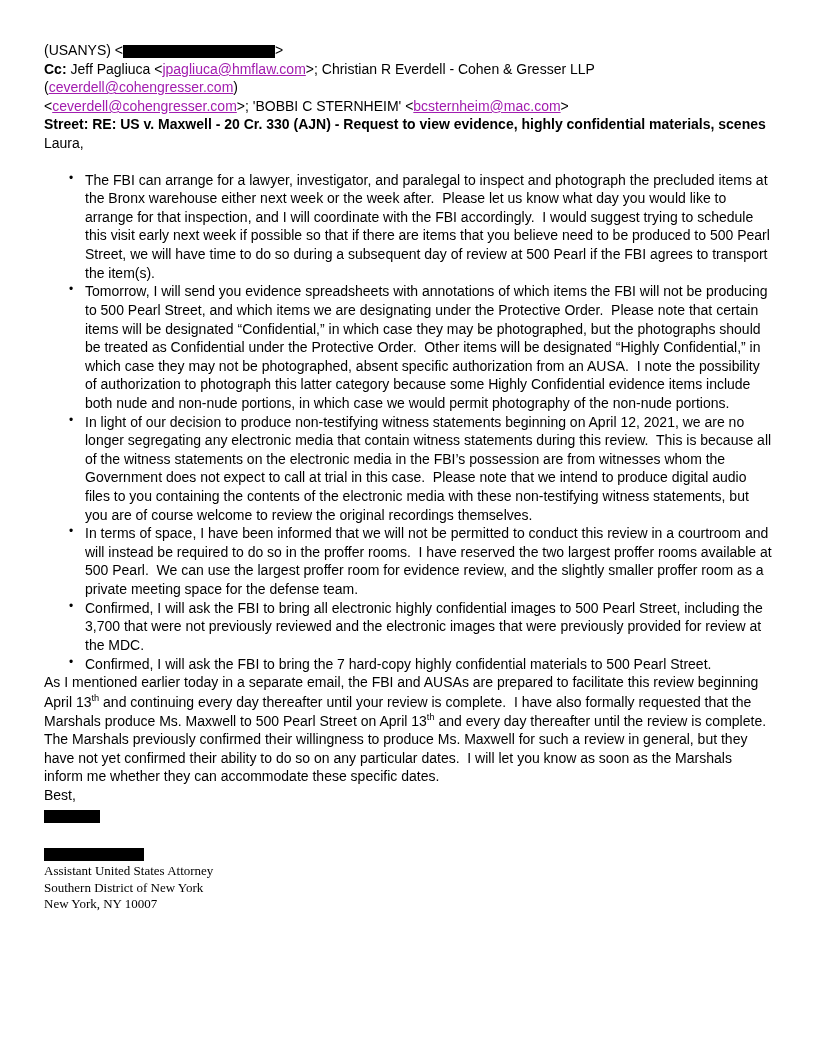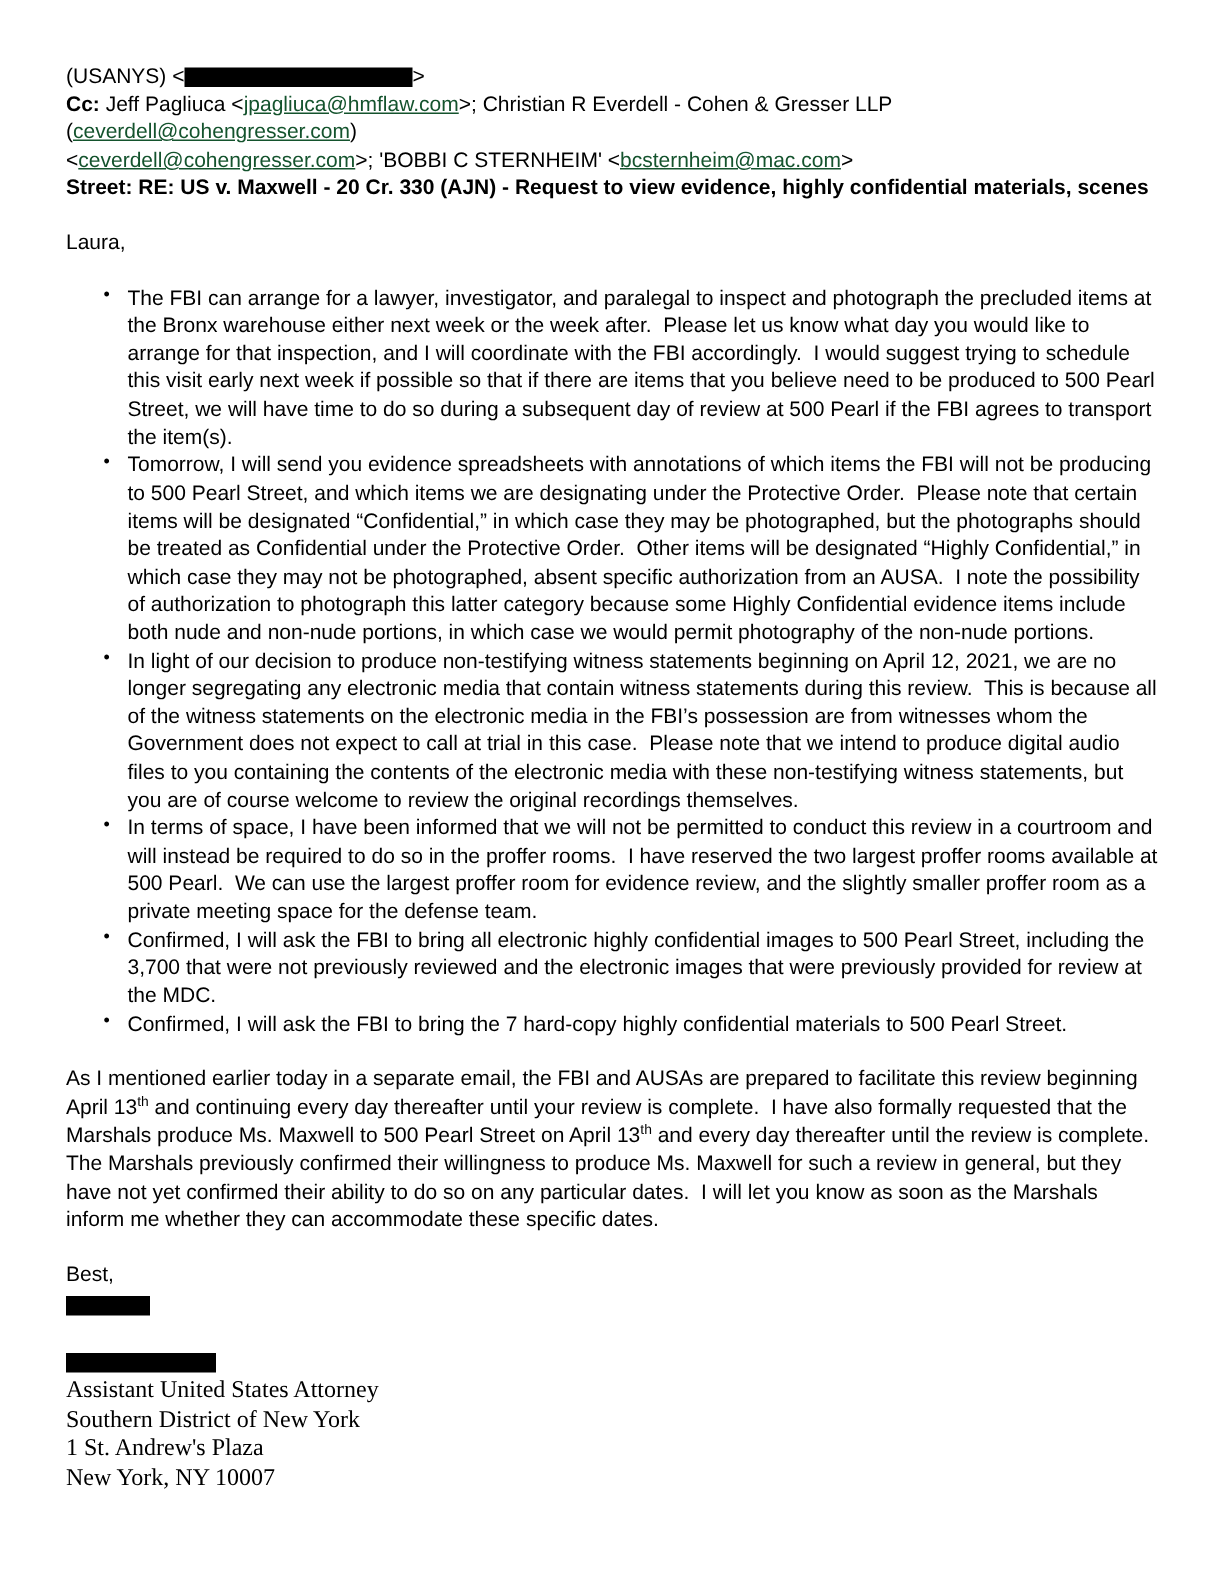--- a/index.html
+++ b/index.html
@@ -9,22 +9,22 @@
     height: 1056px;
     font-family: "Liberation Sans", sans-serif;
     font-size: 14px;
     color: #000000;
     overflow: hidden;
   }
   .page { padding: 41px 42px 0 44px; }
   .line, .para, li { line-height: 1.33; }
   .t { white-space: pre-wrap; }
   .bold { font-weight: bold; }
-  a.link { color: #14532d; text-decoration: underline; cursor: pointer; }
-  .para { margin-top: 18px; }
+  a.link { color: #a21caf; text-decoration: underline; cursor: pointer; }
+  .para { }
   ul.bullets { list-style: none; padding-left: 41px; margin-top: 18px; }
   ul.bullets li { position: relative; }
   ul.bullets li::before {
     content: "\2022";
     position: absolute;
     left: -16px;
     top: 0;
     font-size: 12px;
   }
   sup { font-size: 0.66em; vertical-align: super; }
@@ -34,21 +34,21 @@
     height: 13px;
     vertical-align: text-bottom;
   }
   .r-to    { width: 152px; }
   .r-best  { width: 56px; }
   .r-name  { width: 100px; }
   .redact-line { margin-top: 1px; }
   .signature {
     margin-top: 24px;
     font-family: "Liberation Serif", serif;
-    font-size: 16px;
+    font-size: 13px;
     line-height: 1.1;
   }
   .signature .sig-line { line-height: 1.1; padding: 1px 0; }
   .signature .redact { height: 13px; margin: 2px 0; display: block; }
 </style>
 </head>
 <body>
 
 <div class="page">
 
@@ -72,18 +72,17 @@
 
   <p class="para"><span class="t">As I mentioned earlier today in a separate email, the FBI and AUSAs are prepared to facilitate this review beginning April 13</span><sup>th</sup><span class="t"> and continuing every day thereafter until your review is complete.  I have also formally requested that the Marshals produce Ms. Maxwell to 500 Pearl Street on April 13</span><sup>th</sup><span class="t"> and every day thereafter until the review is complete.  The Marshals previously confirmed their willingness to produce Ms. Maxwell for such a review in general, but they have not yet confirmed their ability to do so on any particular dates.  I will let you know as soon as the Marshals inform me whether they can accommodate these specific dates.</span></p>
 
   <p class="para t">Best,</p>
   <div class="line redact-line"><span class="redact r-best"></span></div>
 
   <div class="signature">
     <span class="redact r-name"></span>
     <div class="sig-line t">Assistant United States Attorney</div>
     <div class="sig-line t">Southern District of New York</div>
-    <div class="sig-line t">1 St. Andrew's Plaza</div>
     <div class="sig-line t">New York, NY 10007</div>
 
   </div>
 
 </div>
 
 </body></html>

